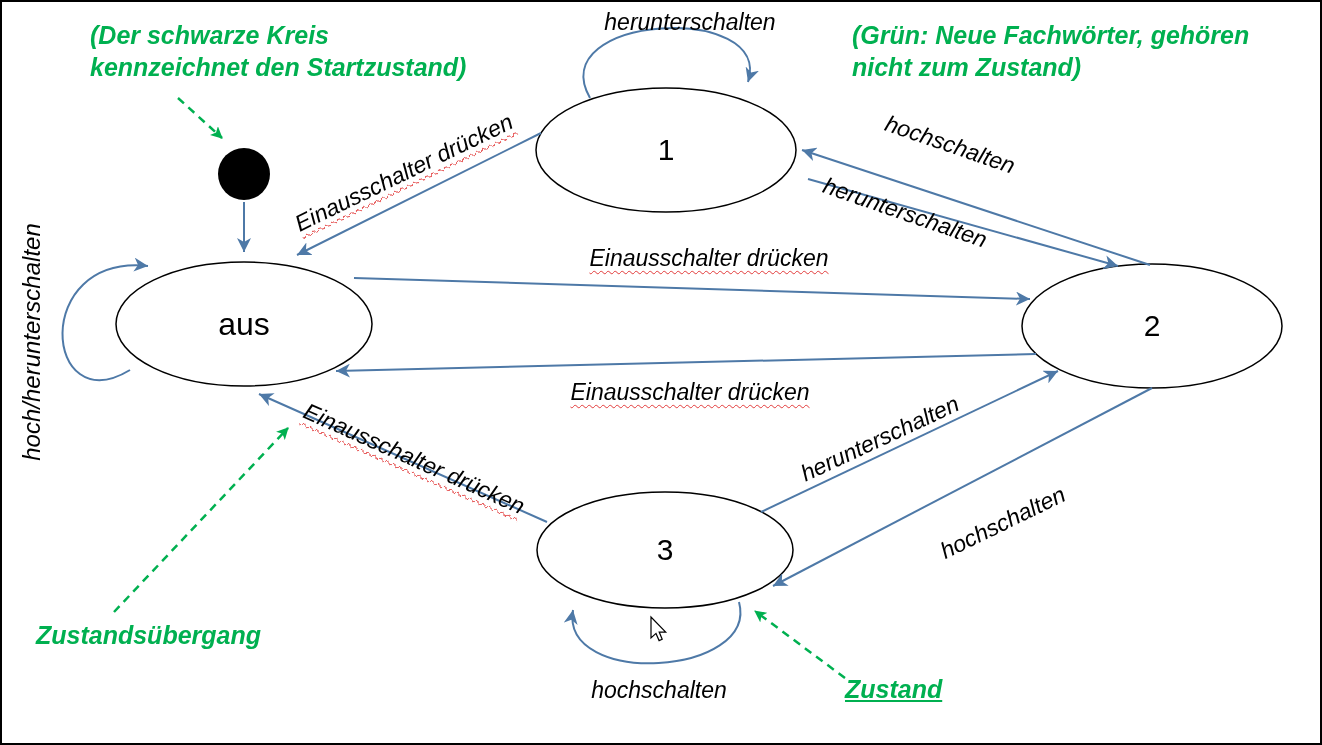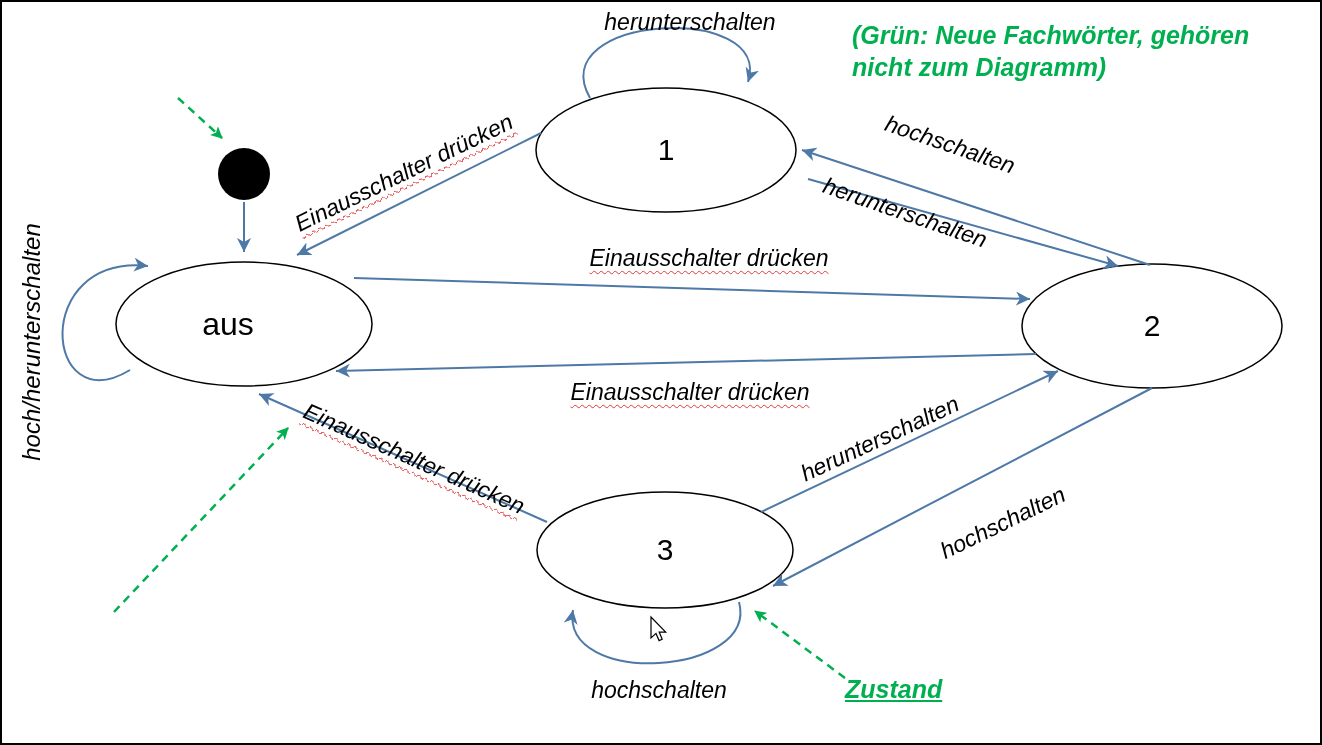--- a/index.html
+++ b/index.html
@@ -69,21 +69,21 @@
     <path class="conn" d="M 128 368 C 42 420, 28 252, 146 264" marker-end="url(#mblue)"></path>
     <path class="conn" d="M 737 600 C 757 674, 558 686, 571 608" marker-end="url(#mblue)"></path>
 
     <path class="green-dash" d="M 176 96 L 220 136" marker-end="url(#mgreen)"></path>
     <path class="green-dash" d="M 112 610 L 286 426" marker-end="url(#mgreen)"></path>
     <path class="green-dash" d="M 843 676 L 753 609" marker-end="url(#mgreen)"></path>
 
     <polygon points="649,615 649,636 654,631.4 657.1,638.6 660.2,637.3 657.2,630.1 663.7,630.1" fill="#ffffff" stroke="#000000" stroke-width="1.2"></polygon>
   </svg>
 
-  <div class="state-label" style="left:226px;top:322px;font-size:32px;">aus</div>
+  <div class="state-label" style="left:242px;top:322px;font-size:32px;">aus</div>
   <div class="state-label" style="left:664px;top:148px;">1</div>
   <div class="state-label" style="left:1150px;top:324px;">2</div>
   <div class="state-label" style="left:663px;top:548px;">3</div>
 
   <div class="lbl" style="left:688px;top:21px;">herunterschalten</div>
 
   <div class="lbl squiggle" style="left:402px;top:171px;transform:translate(-50%,-50%) rotate(-26deg);">Einausschalter drücken</div>
 
   <div class="lbl" style="left:948px;top:143px;transform:translate(-50%,-50%) rotate(19deg);">hochschalten</div>
 
@@ -96,20 +96,23 @@
   <div class="lbl" style="left:30px;top:340px;font-size:24px;transform:translate(-50%,-50%) rotate(-90deg);">hoch/herunterschalten</div>
 
   <div class="lbl" style="left:878px;top:437px;transform:translate(-50%,-50%) rotate(-25deg);">herunterschalten</div>
 
   <div class="lbl" style="left:1001px;top:521px;transform:translate(-50%,-50%) rotate(-26deg);">hochschalten</div>
 
   <div class="lbl squiggle" style="left:412px;top:457px;transform:translate(-50%,-50%) rotate(24deg);">Einausschalter drücken</div>
 
   <div class="lbl" style="left:657px;top:689px;">hochschalten</div>
 
+  <div class="note" style="left:88px;top:18px;">(Der schwarze Kreis</div>
+  <div class="note" style="left:88px;top:50px;">kennzeichnet den Startzustand)</div>
 
   <div class="note" style="left:850px;top:18px;text-align:center;">(Grün: Neue Fachwörter, gehören</div>
-  <div class="note" style="left:850px;top:50px;">nicht zum Diagramm)</div>
+  <div class="note" style="left:850px;top:50px;">nicht zum Zustand)</div>
 
+  <div class="note" style="left:34px;top:618px;">Zustandsübergang</div>
 
   <div class="note" style="left:843px;top:672px;text-decoration:underline;">Zustand</div>
 
 </div>
 
 </body></html>

